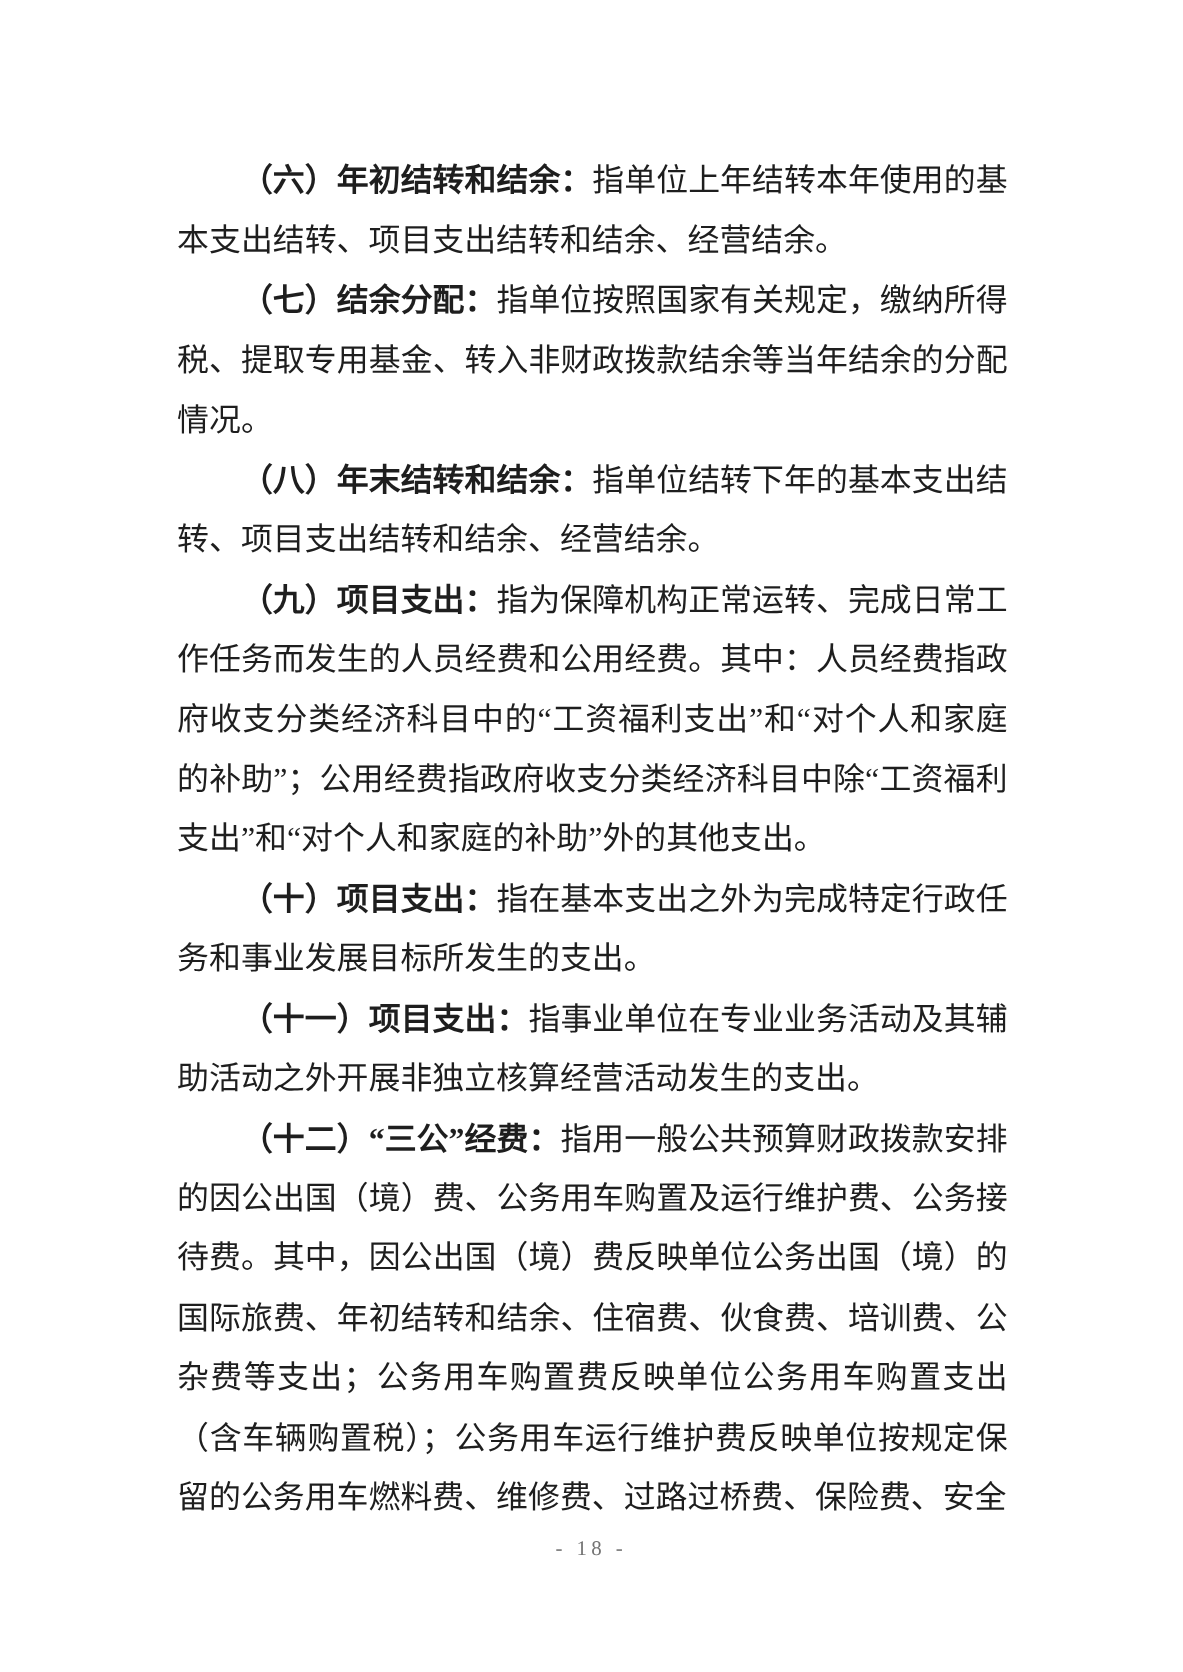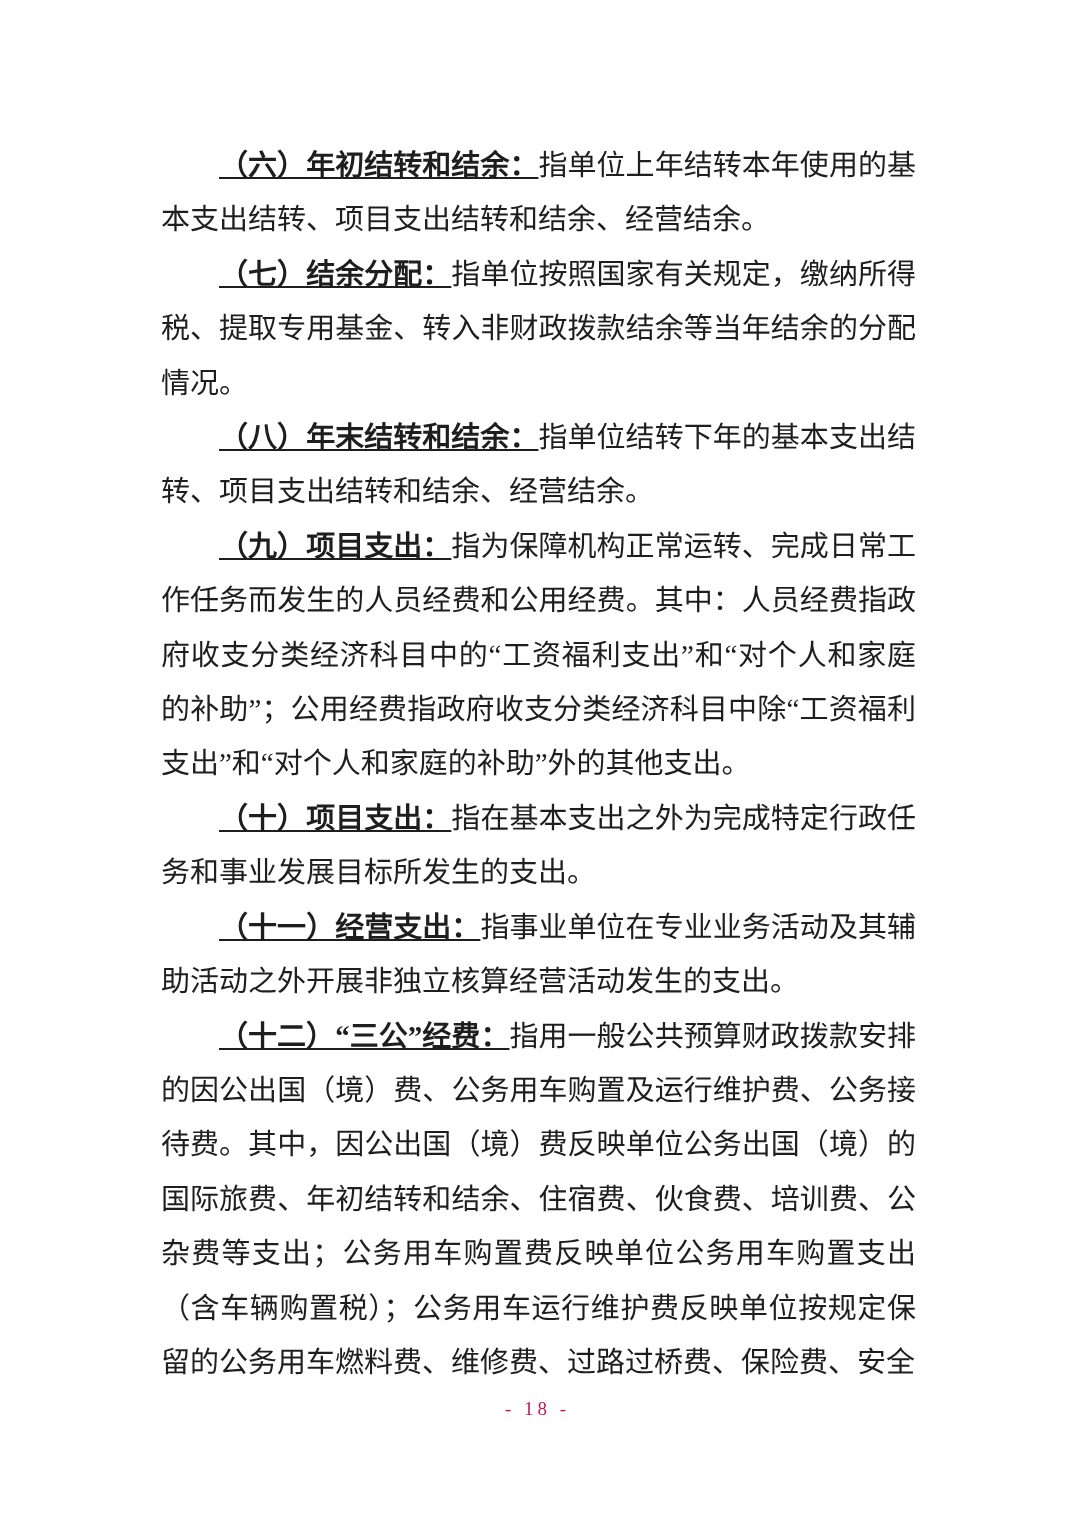--- a/index.html
+++ b/index.html
@@ -28,33 +28,32 @@
     padding: 0;
     font-size: 29px;
     line-height: 54.4px;
     text-align: justify;
     text-indent: 2em;
     letter-spacing: 0;
     word-break: break-all;
   }
   .para-label {
     font-weight: 700;
-    text-decoration: underline;
   }
   .page-footer {
     position: absolute;
     left: 0;
     top: 1398px;
     width: 100%;
     text-align: center;
   }
   .page-number {
     font-size: 19px;
     letter-spacing: 4px;
-    color: #be185d;
+    color: #737373;
     font-family: "Liberation Serif", "DejaVu Serif", serif;
   }
 </style>
 </head>
 <body>
 
 <div class="page">
   <div class="content">
 
     <p>
@@ -71,21 +70,21 @@
 
     <p>
       <span class="para-label">（九）项目支出：</span><span>指为保障机构正常运转、完成日常工作任务而发生的人员经费和公用经费。其中：人员经费指政府收支分类经济科目中的“工资福利支出”和“对个人和家庭的补助”；公用经费指政府收支分类经济科目中除“工资福利支出”和“对个人和家庭的补助”外的其他支出。</span>
     </p>
 
     <p>
       <span class="para-label">（十）项目支出：</span><span>指在基本支出之外为完成特定行政任务和事业发展目标所发生的支出。</span>
     </p>
 
     <p>
-      <span class="para-label">（十一）经营支出：</span><span>指事业单位在专业业务活动及其辅助活动之外开展非独立核算经营活动发生的支出。</span>
+      <span class="para-label">（十一）项目支出：</span><span>指事业单位在专业业务活动及其辅助活动之外开展非独立核算经营活动发生的支出。</span>
     </p>
 
     <p>
       <span class="para-label">（十二）“三公”经费：</span><span>指用一般公共预算财政拨款安排的因公出国（境）费、公务用车购置及运行维护费、公务接待费。其中，因公出国（境）费反映单位公务出国（境）的国际旅费、年初结转和结余、住宿费、伙食费、培训费、公杂费等支出；公务用车购置费反映单位公务用车购置支出（含车辆购置税）；公务用车运行维护费反映单位按规定保留的公务用车燃料费、维修费、过路过桥费、保险费、安全</span>
     </p>
 
   </div>
 
   <div class="page-footer">
     <span class="page-number">- 18 -</span>

